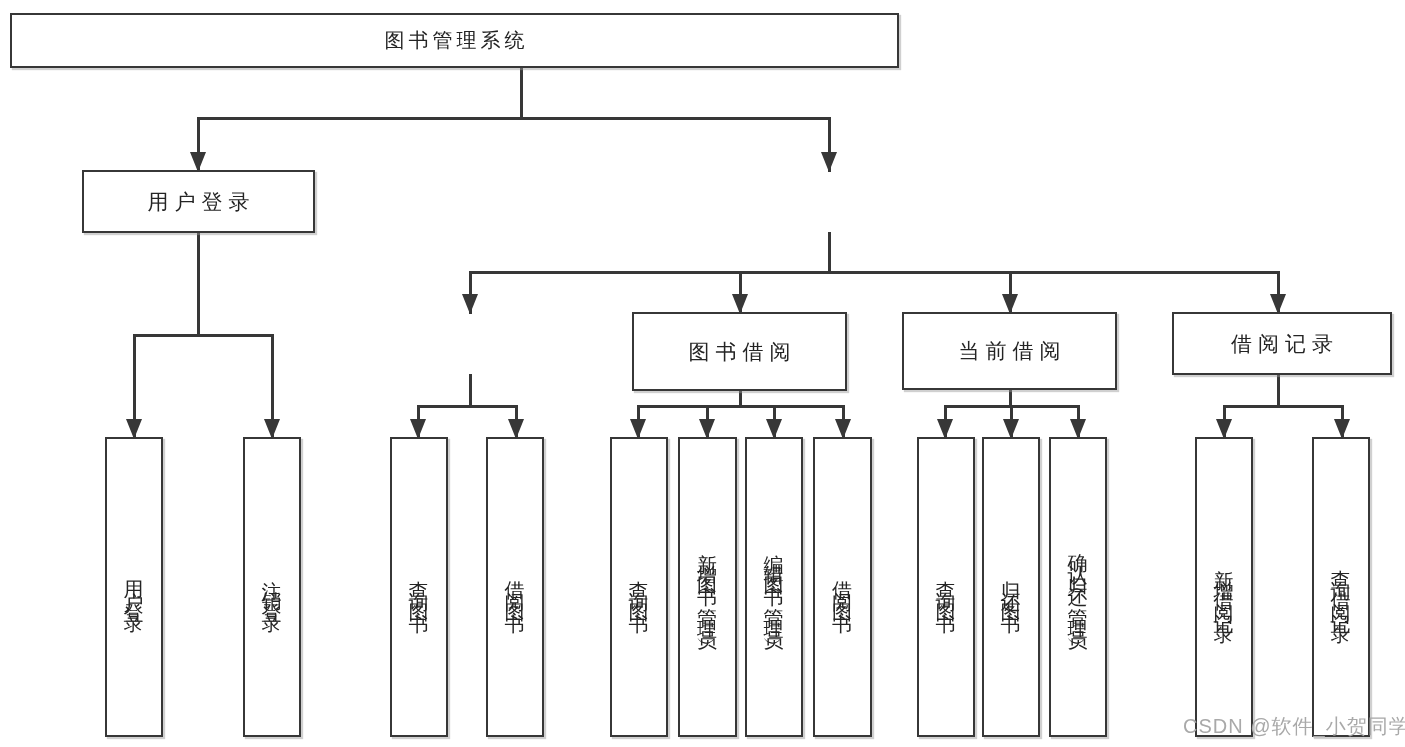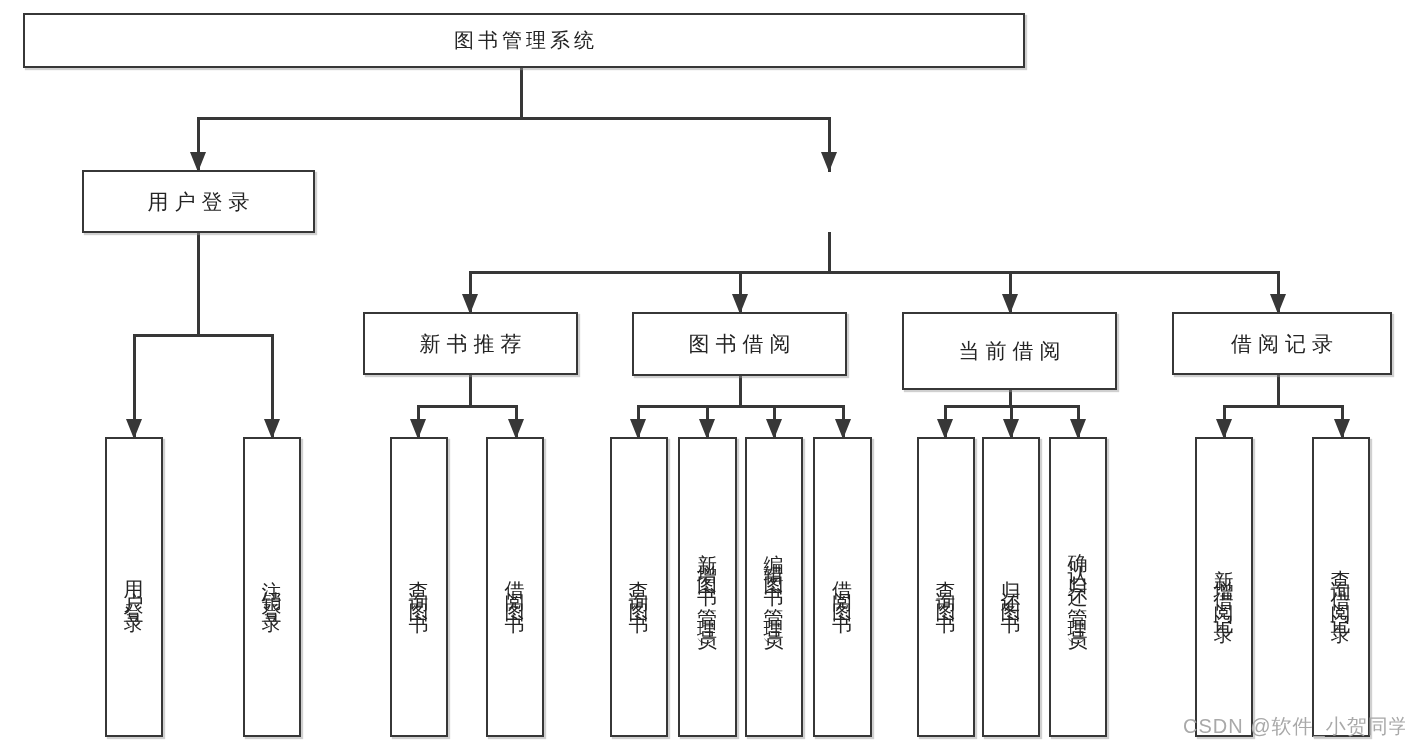--- a/index.html
+++ b/index.html
@@ -63,32 +63,29 @@
     color:var(--wm);
     white-space:nowrap;
     z-index:9;
   }
 </style>
 </head>
 <body>
 
 <div class="canvas">
 
-  <div class="node" style="left:23px;top:13px;width:1002px;height:55px">
+  <div class="node" style="left:10px;top:13px;width:889px;height:55px">
     <span class="root-label">图书管理系统</span>
   </div>
 
   <div class="node" style="left:82px;top:170px;width:233px;height:63px">
     <span class="hlabel">用户登录</span>
   </div>
 
-  <div class="node" style="left:363px;top:312px;width:215px;height:63px">
-    <span class="hlabel">新书推荐</span>
-  </div>
-  <div class="node" style="left:632px;top:312px;width:215px;height:64px">
+  <div class="node" style="left:632px;top:312px;width:215px;height:79px">
     <span class="hlabel">图书借阅</span>
   </div>
   <div class="node" style="left:902px;top:312px;width:215px;height:78px">
     <span class="hlabel">当前借阅</span>
   </div>
   <div class="node" style="left:1172px;top:312px;width:220px;height:63px">
     <span class="hlabel">借阅记录</span>
   </div>
 
   <div class="node" style="left:105px;top:437px;width:58px;height:300px">

